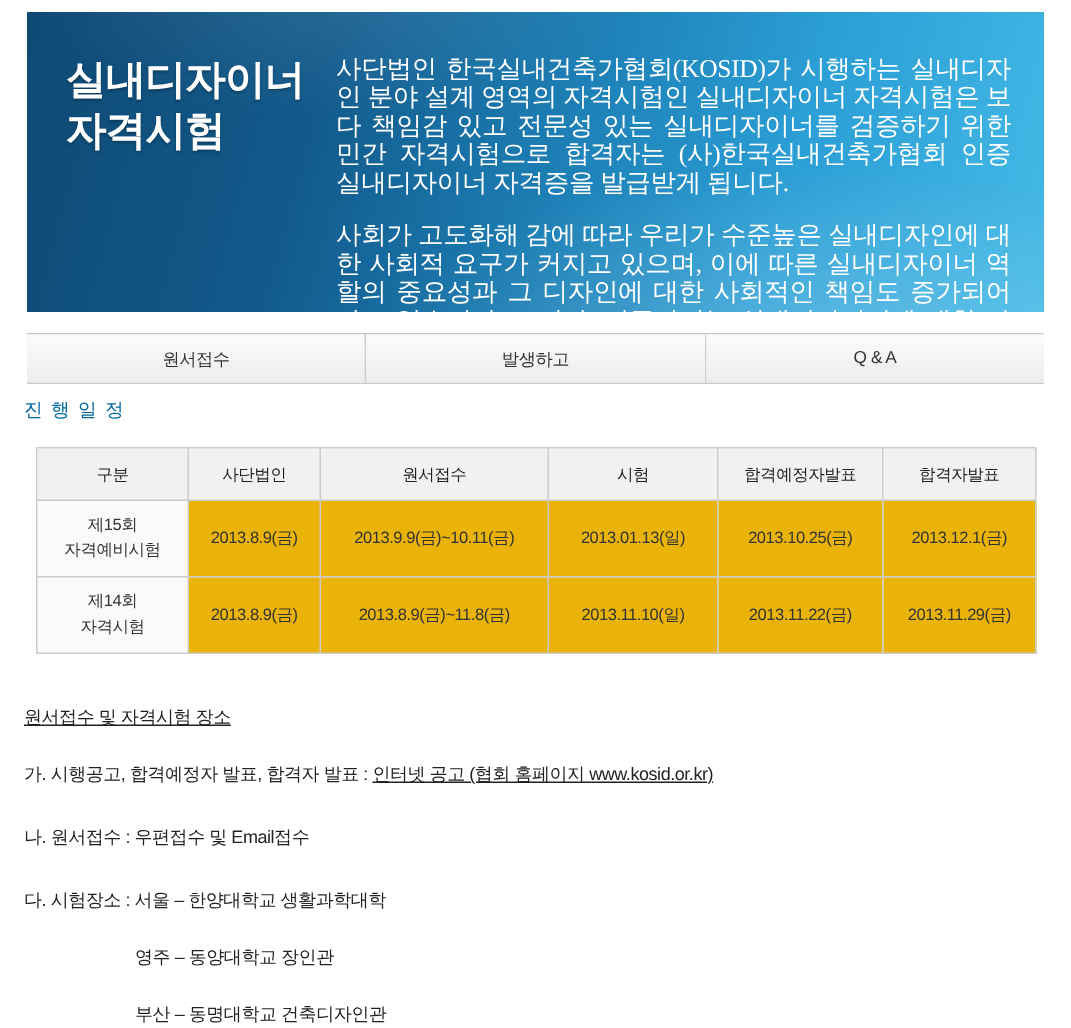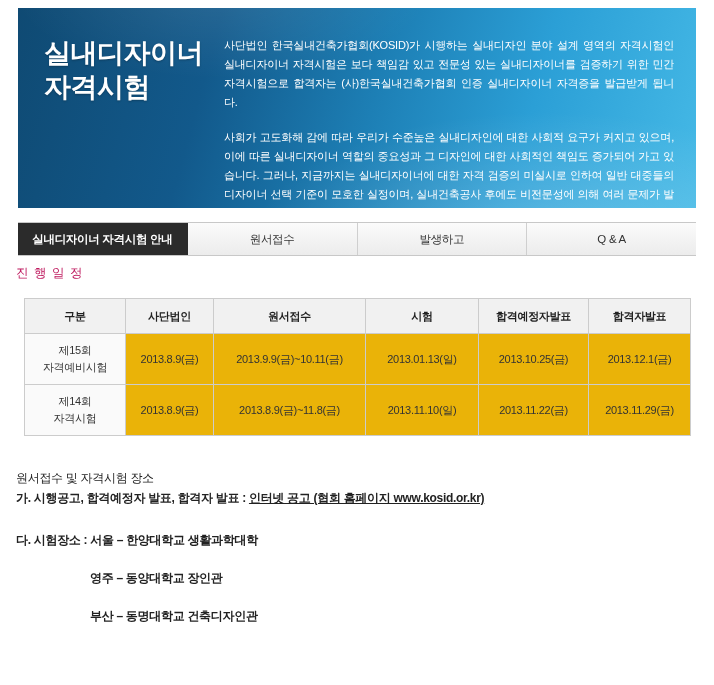--- a/index.html
+++ b/index.html
@@ -51,23 +51,24 @@
     z-index: 2;
     text-shadow: 0 1px 2px rgba(0,0,0,0.25);
   }
   .hero-body {
     position: absolute;
     left: 206px;
     top: 28px;
     width: 450px;
     z-index: 2;
     color: #ffffff;
-    font-size: 11px;
+    font-size: 17px;
     line-height: 19px;
     letter-spacing: -0.2px;
+    font-family: Liberation Serif, serif;
   }
   .hero-body p {
     margin: 0 0 16px 0;
     text-align: justify;
   }
   .hero-body p:last-child { margin-bottom: 0; }
 
   
   .tabs {
     position: absolute;
@@ -99,21 +100,21 @@
     font-weight: bold;
     border-right: 1px solid #2b2b2b;
   }
 
   
   .section-title {
     position: absolute;
     left: 16px;
     top: 265px;
     font-size: 12.5px;
-    color: #be185d;
+    color: #0369a1;
     letter-spacing: 1px;
   }
 
   
   .table-wrap {
     position: absolute;
     left: 24px;
     top: 298px;
     width: 666px;
   }
@@ -126,21 +127,21 @@
   table.schedule td {
     border: 1px solid #cccccc;
     text-align: center;
     font-size: 11px;
     color: #333333;
     letter-spacing: -0.3px;
   }
   table.schedule th {
     height: 32px;
     background: #f1f1f1;
-    font-weight: bold;
+    font-weight: normal;
     color: #222222;
   }
   table.schedule td {
     height: 48px;
     background: #eab308;
     line-height: 17px;
   }
   table.schedule td.first-col {
     background: #fafafa;
   }
@@ -151,24 +152,25 @@
     position: absolute;
     left: 16px;
     top: 468px;
     width: 680px;
     font-size: 12px;
     color: #222222;
     line-height: 20px;
     letter-spacing: -0.3px;
   }
   .notes .note-head {
+    margin-bottom: 18px;
+    text-decoration: underline;
   }
   .notes .note-line {
     margin-bottom: 22px;
-    font-weight: bold;
   }
   .notes .note-line:last-child { margin-bottom: 0; }
   .notes .ul {
     text-decoration: underline;
   }
   .sub-line {
     display: block;
     margin-top: 18px;
     padding-left: 74px;
   }
@@ -183,21 +185,20 @@
       <span>실내디자이너</span><br>
       <span>자격시험</span>
     </div>
     <div class="hero-body">
       <p>사단법인 한국실내건축가협회(KOSID)가 시행하는 실내디자인 분야 설계   영역의 자격시험인 실내디자이너 자격시험은 보다 책임감 있고 전문성 있는 실내디자이너를 검증하기 위한 민간 자격시험으로 합격자는 (사)한국실내건축가협회 인증 실내디자이너 자격증을 발급받게 됩니다.</p>
       <p>사회가 고도화해 감에 따라 우리가 수준높은 실내디자인에 대한 사회적 요구가 커지고 있으며, 이에 따른 실내디자이너 역할의 중요성과 그 디자인에 대한 사회적인 책임도 증가되어 가고 있습니다. 그러나, 지금까지는 실내디자이너에 대한 자격 검증의 미실시로 인하여 일반 대중들의 디자이너 선택 기준이 모호한 실정이며, 실내건축공사 후에도 비전문성에 의해 여러 문제가 발생하고 있습니다.</p>
     </div>
   </div>
 
   <div class="tabs">
-    <div class="tab active">실내디자이너 자격시험 안내</div>
     <div class="tab">원서접수</div>
     <div class="tab">발생하고</div>
     <div class="tab">Q &amp; A</div>
   </div>
 
   <div class="section-title">진 행 일 정</div>
 
   <div class="table-wrap">
     <table class="schedule">
       <colgroup>
@@ -243,20 +244,21 @@
         </tr>
       </tbody>
     </table>
   </div>
 
   <div class="notes">
     <div class="note-head">원서접수 및 자격시험 장소</div>
     <div class="note-line">
       <span>가.  시행공고, 합격예정자 발표, 합격자 발표 : </span><span class="ul">인터넷 공고 (협회 홈페이지 www.kosid.or.kr)</span>
     </div>
+    <div class="note-line">나.  원서접수 : 우편접수 및 Email접수</div>
     <div class="note-line">
       <span>다.  시험장소 : 서울 – 한양대학교 생활과학대학</span>
       <span class="sub-line">영주 – 동양대학교 장인관</span>
       <span class="sub-line">부산 – 동명대학교 건축디자인관</span>
     </div>
   </div>
 
 </div>
 
 </body></html>

